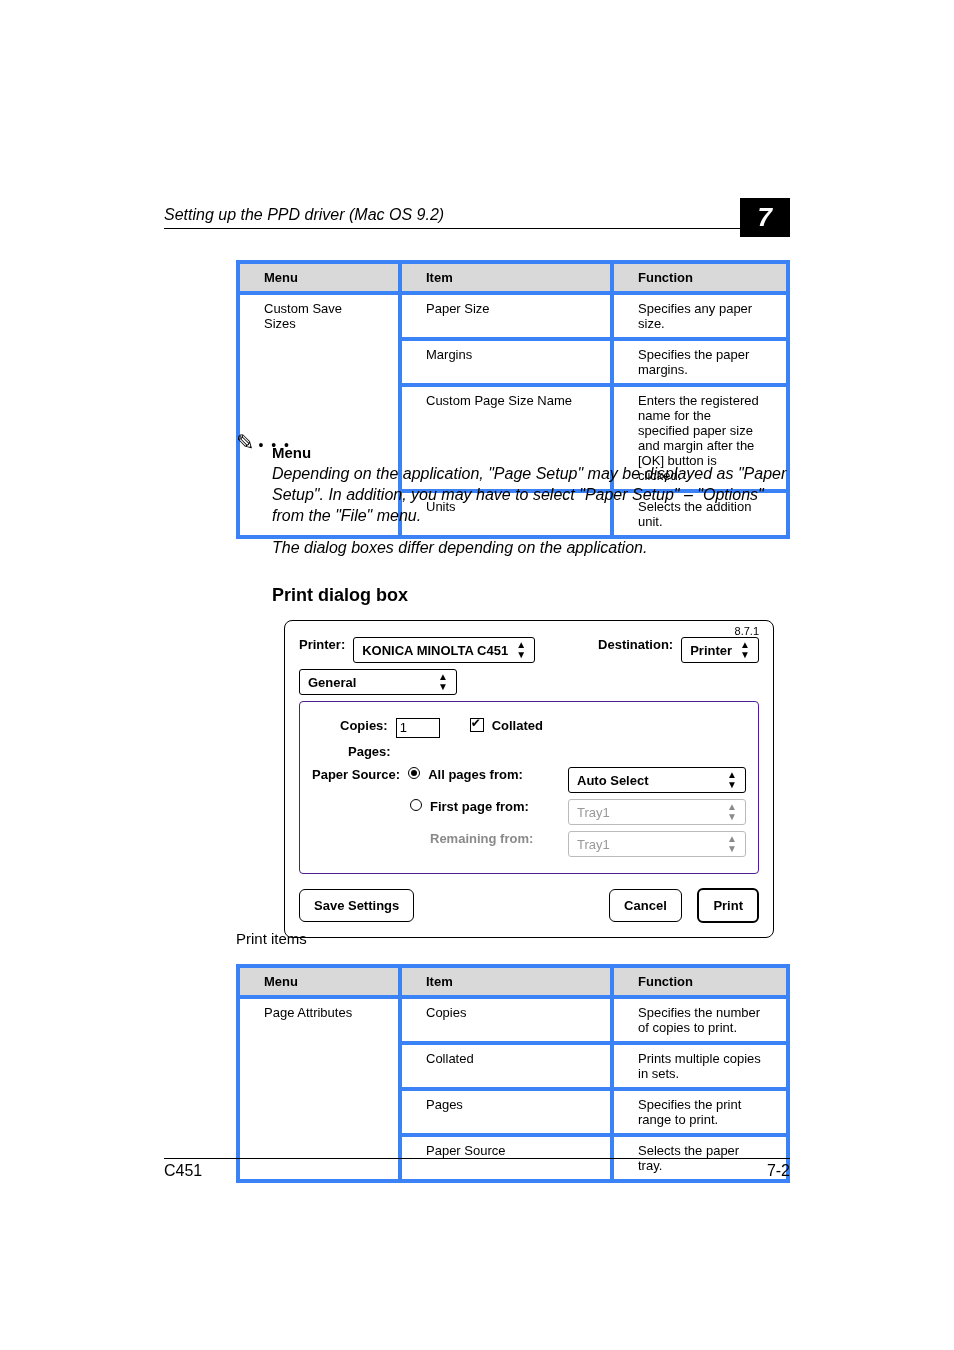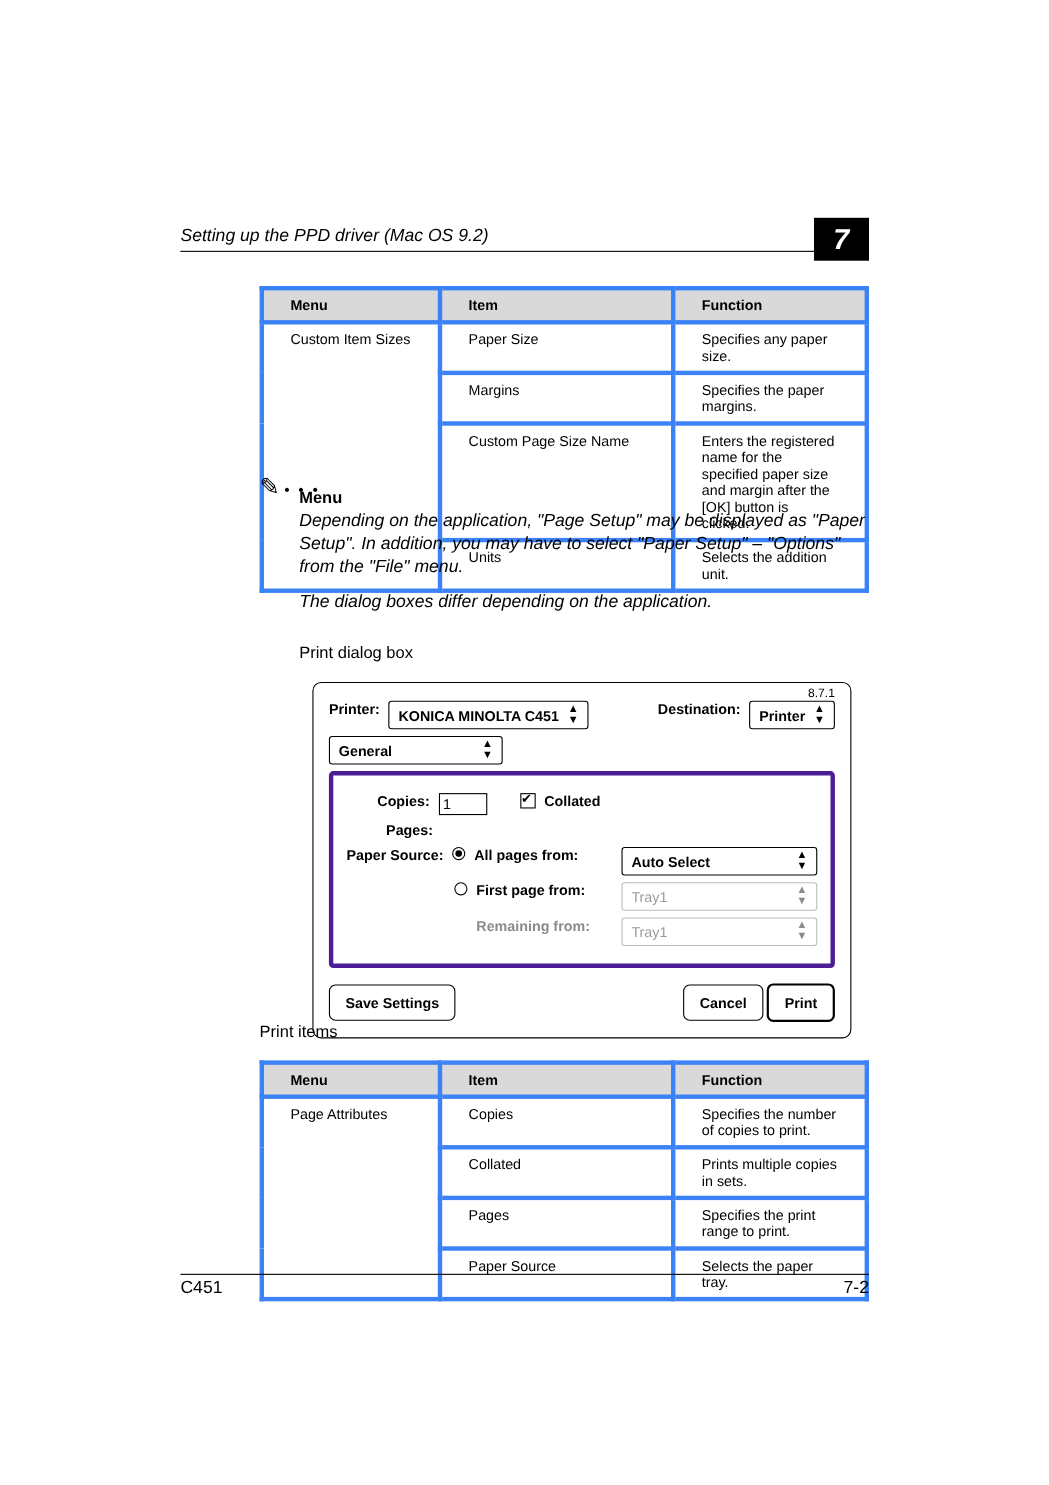--- a/index.html
+++ b/index.html
@@ -10,32 +10,32 @@
   .tbl{position:absolute;left:236px;right:164px;border-collapse:collapse;font-size:13px}
   .tbl th,.tbl td{border:4px solid #3b82f6;padding:6px 24px;text-align:left;vertical-align:top}
   .tbl .hdr{background:#d9d9d9;font-weight:bold}
   .tbl1{top:260px}
   .col-menu{width:110px}
   .col-item{width:160px}
   .note-icon{position:absolute;left:236px;top:430px;font-size:22px}
   .note-lbl{position:absolute;left:272px;top:444px;font-weight:bold;font-size:15px}
   .note-body1{position:absolute;left:272px;right:164px;top:464px;font-style:italic;font-size:16px;line-height:1.3}
   .note-body2{position:absolute;left:272px;right:164px;top:538px;font-style:italic;font-size:16px;line-height:1.3}
-  .subhead{font-weight:normal;font-size:15px}
+  .subhead{font-weight:bold;font-size:18px}
   .sh1{position:absolute;left:272px;top:585px}
   .dlg{position:absolute;left:284px;top:620px;width:460px;border:1px solid #000;border-radius:8px;background:#fff;font-family:Geneva,Arial,sans-serif;font-size:13px;padding:10px 14px 14px}
   .dlg .topright{position:absolute;right:14px;top:4px;font-size:11px}
   .dlg-row{margin:6px 0;display:flex;}
   .dlg-row.gap{gap:8px}
   .dlg-label{font-weight:bold}
   .dlg-sel{border:1px solid #000;border-radius:3px;padding:2px 8px;display:flex;align-items:center;gap:8px}
   .dlg-sel.wide{min-width:160px}
   .dlg-sel.dis{color:#9a9a9a;border-color:#bbb}
   .upd{font-size:10px;line-height:1}
-  .inset{border:4px solid #4c1d95;border-radius:4px;padding:10px 12px;margin-top:4px}
+  .inset{border:1px solid #4c1d95;border-radius:4px;padding:10px 12px;margin-top:4px}
   .txtbox{border:1px solid #000;display:inline-block;min-width:36px;height:16px;padding:1px 3px;vertical-align:middle}
   .btn{border:1px solid #000;border-radius:6px;padding:8px 14px;font-weight:bold;display:inline-block}
   .btn.primary{border-width:2px}
   .dlg-foot{display:flex;justify-content:space-between;margin-top:14px;align-items:center}
   .grey{color:#8a8a8a}
   .items-lbl{position:absolute;left:236px;top:930px;font-size:15px}
   .tbl2{top:964px}
   .foot-rule{position:absolute;left:164px;right:164px;top:1158px;border-top:1px solid #000}
   .foot-left{position:absolute;left:164px;top:1162px;font-size:16px}
   .foot-right{position:absolute;right:164px;top:1162px;font-size:16px}
@@ -54,21 +54,21 @@
   <div class="chapnum">7</div>
 
   <table class="tbl tbl1">
     <tbody>
         <tr class="hdr">
       <th class="col-menu">Menu</th>
       <th class="col-item">Item</th>
       <th>Function</th>
     </tr>
     <tr>
-      <td rowspan="4">Custom Item Sizes</td>
+      <td rowspan="4">Custom Save Sizes</td>
       <td>Paper Size</td>
       <td>Specifies any paper size.</td>
     </tr>
     <tr>
       <td>Margins</td>
       <td>Specifies the paper margins.</td>
     </tr>
     <tr>
       <td>Custom Page Size Name</td>
       <td>Enters the registered name for the specified paper size and margin after the [OK] button is clicked.</td>
@@ -151,21 +151,21 @@
             <span style="flex:1"></span>
             <span class="upd grey">▲<br>▼</span>
           </span>
         </div>
       </div>
     </div>
     <div class="dlg-foot">
       <span class="btn">Save Settings</span>
       <span>
         <span class="btn">Cancel</span>
-        <span class="btn primary" style="margin-left:0">Print</span>
+        <span class="btn primary" style="margin-left:12px">Print</span>
       </span>
     </div>
   </div>
 
   <div class="items-lbl">Print items</div>
 
   <table class="tbl tbl2">
     <tbody>
         <tr class="hdr">
       <th class="col-menu">Menu</th>

